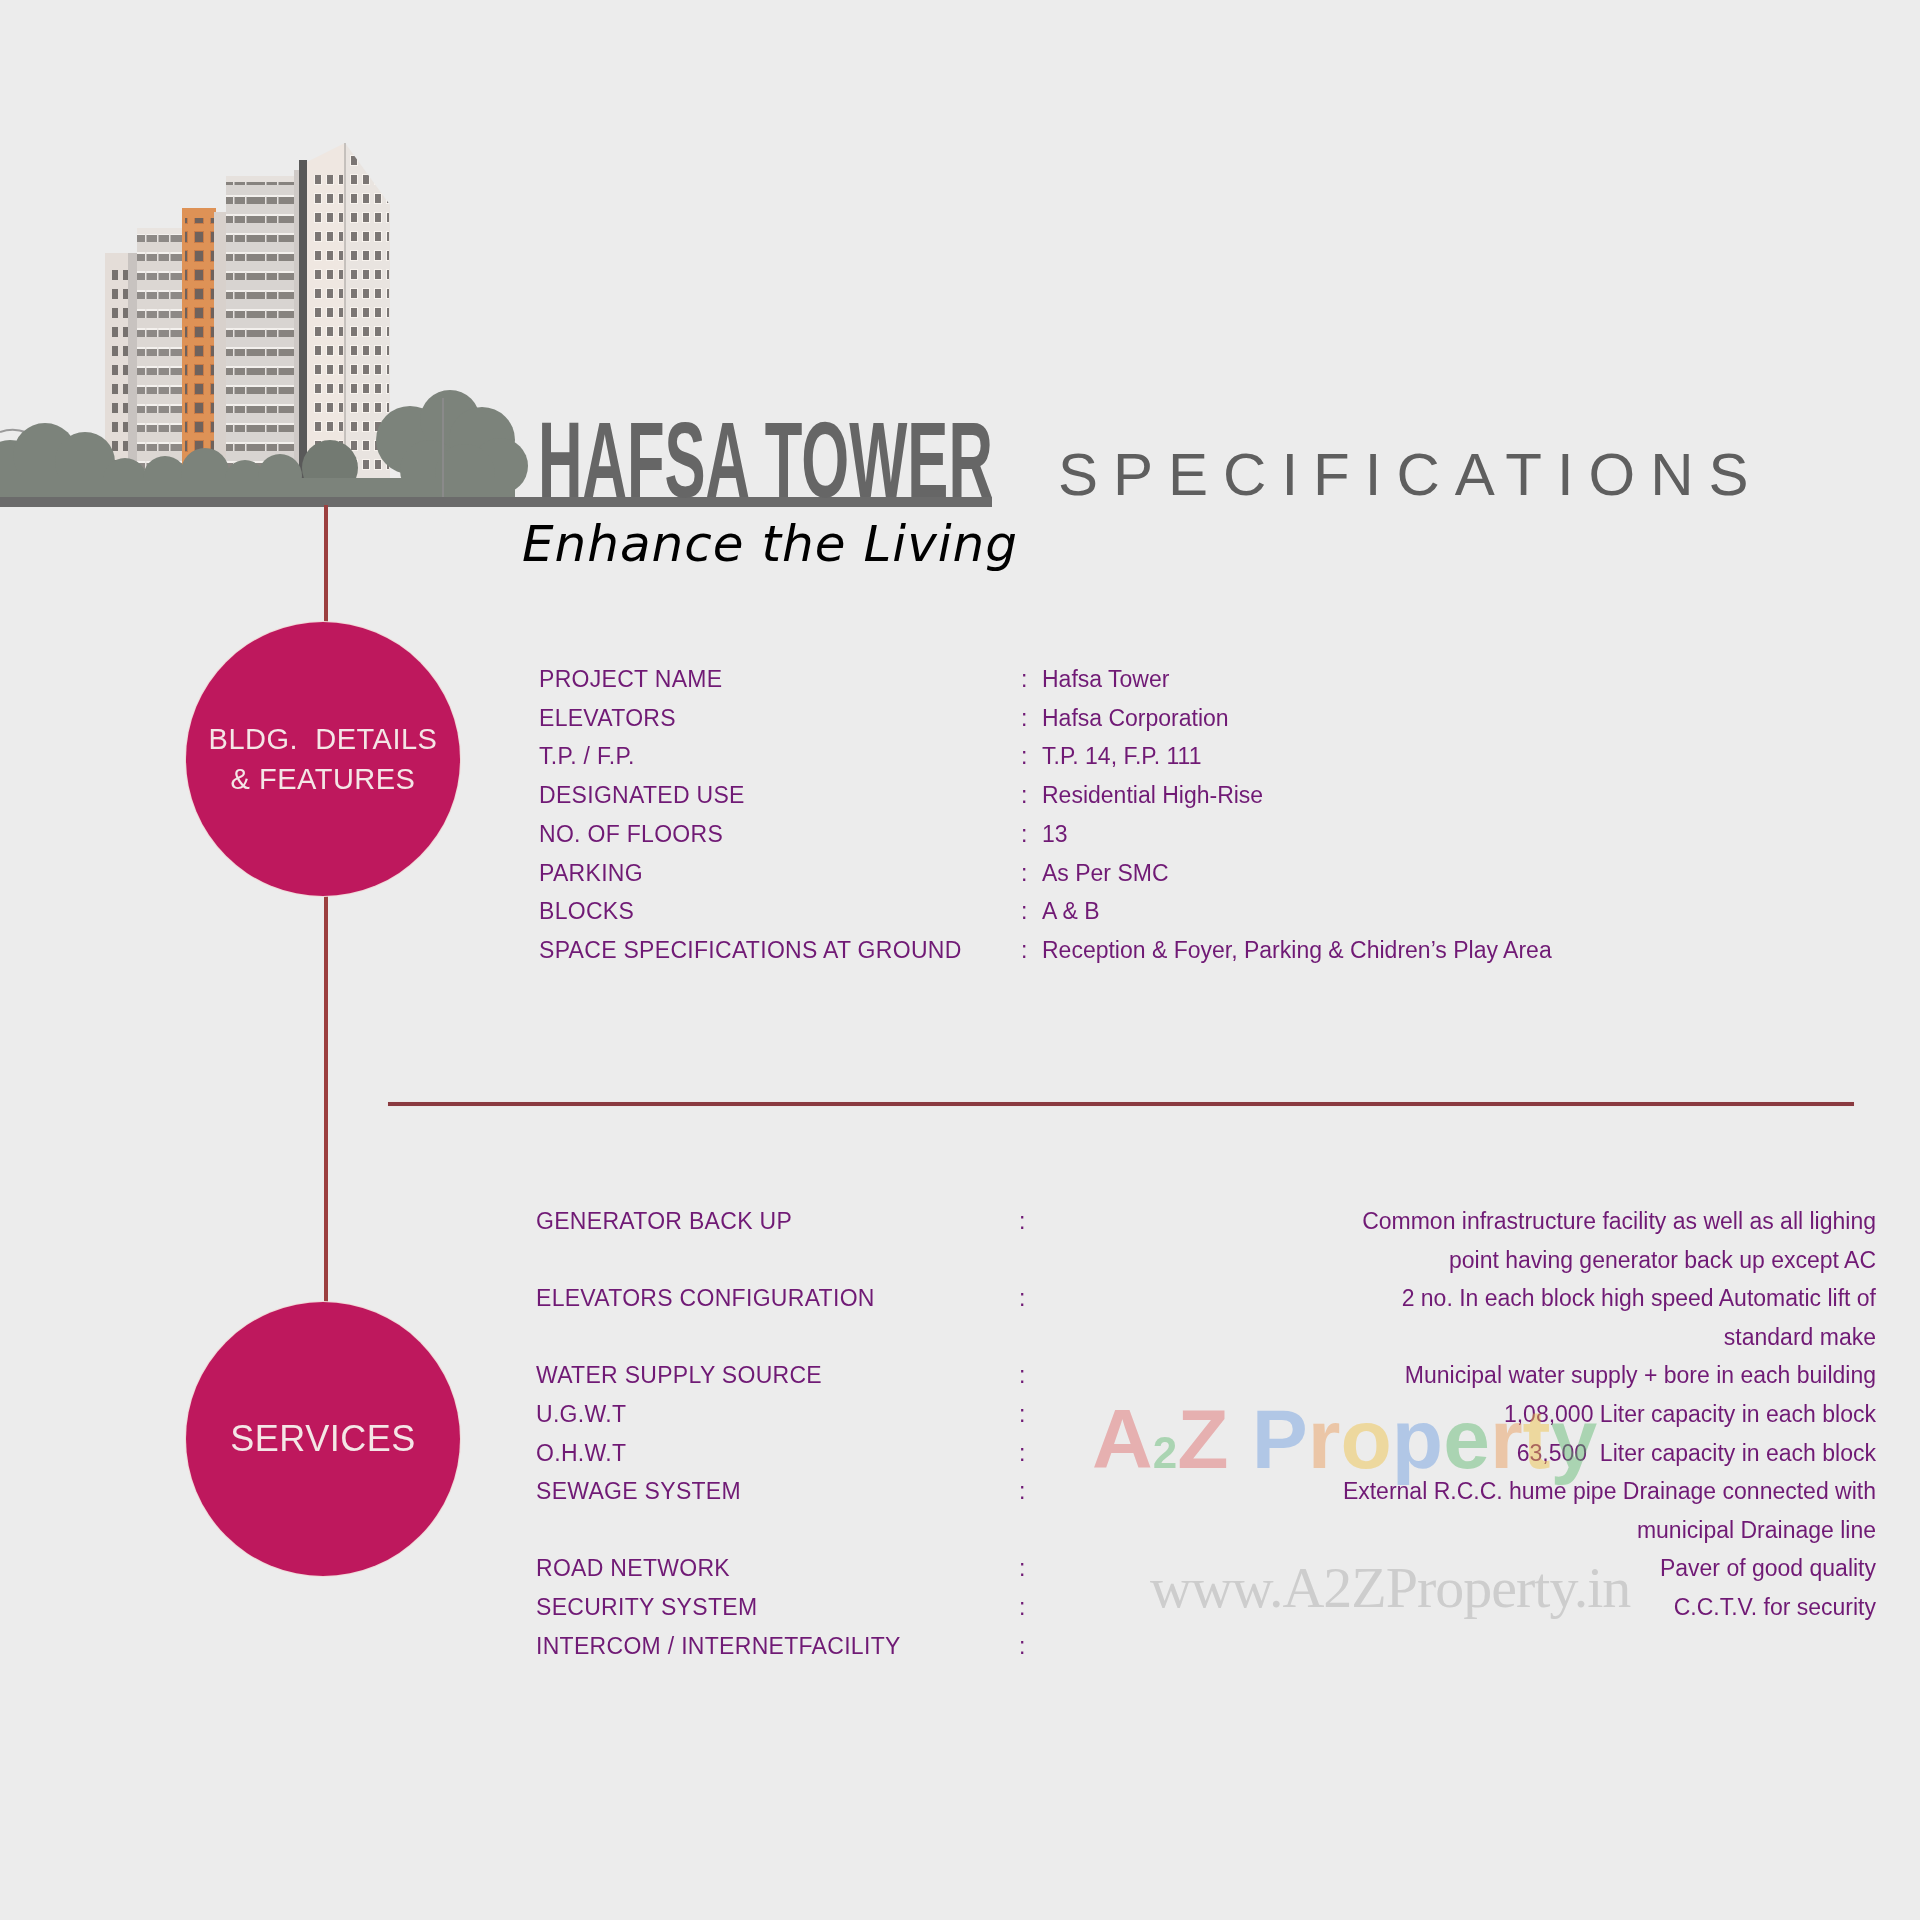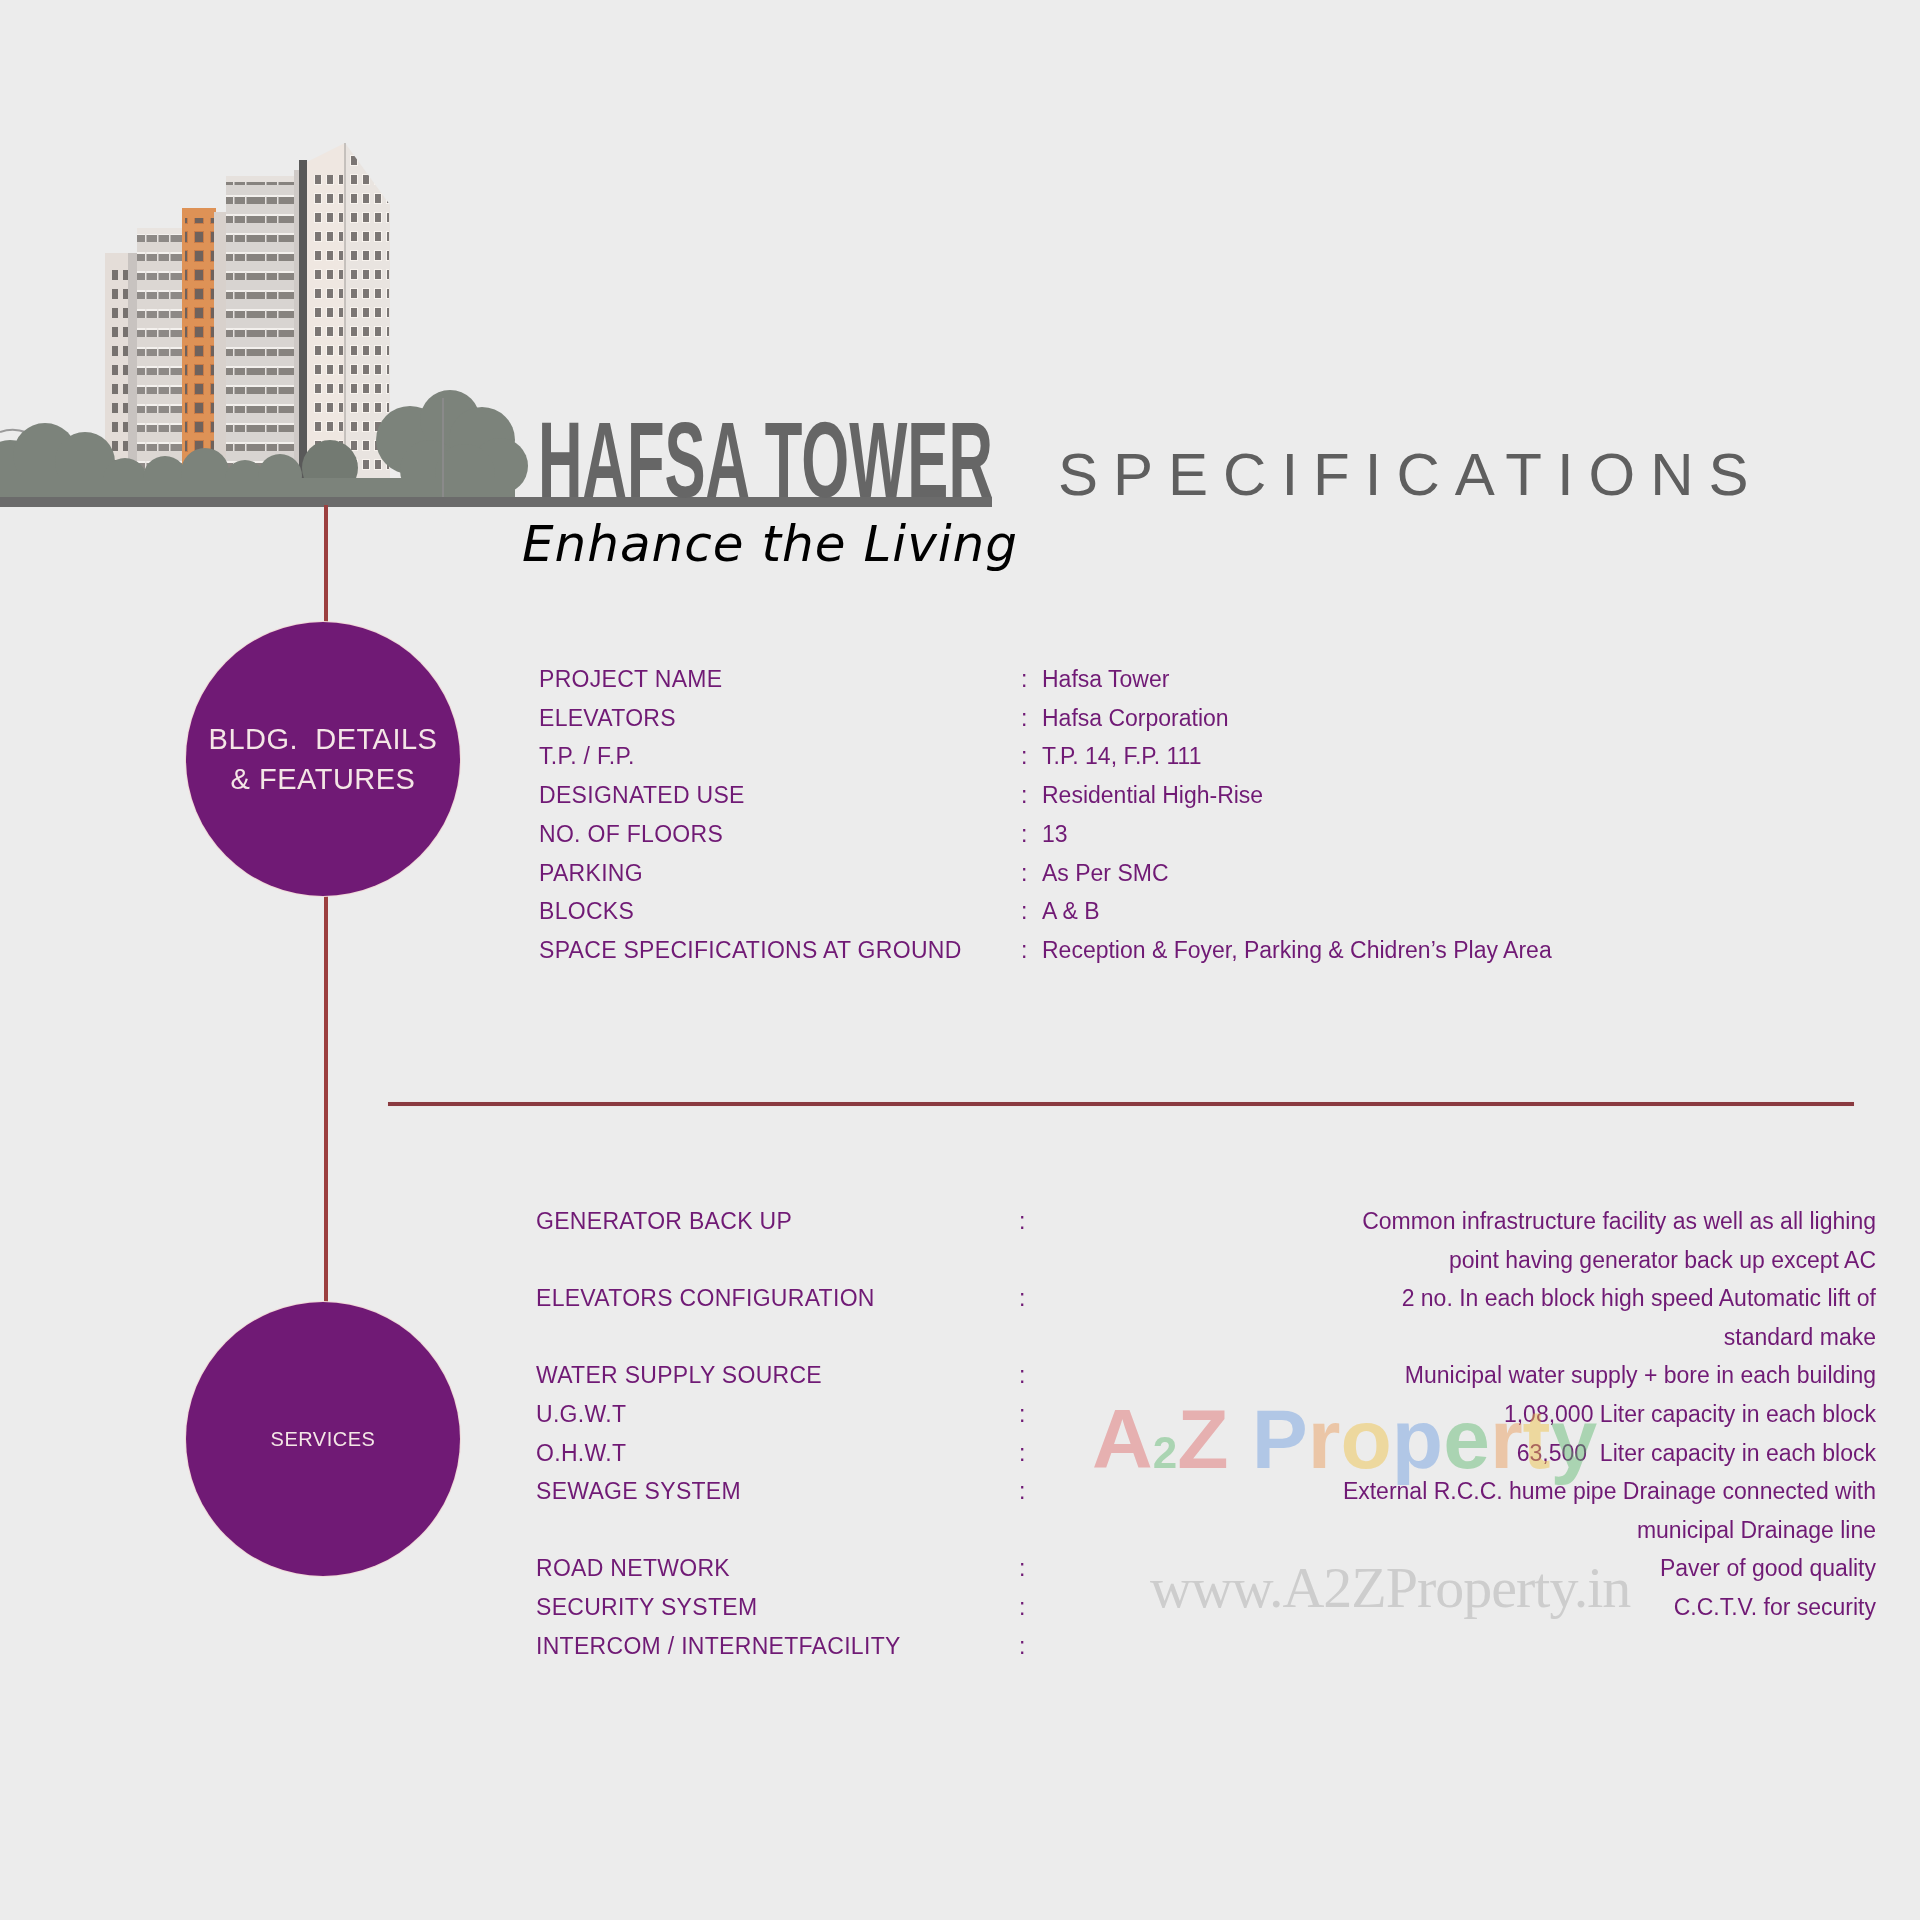--- a/index.html
+++ b/index.html
@@ -25,28 +25,28 @@
     position:absolute; left:1058px; top:445px;
     font-family:"Liberation Sans", sans-serif;
     font-size:60px; line-height:60px; color:#5f5f5f; letter-spacing:15px; white-space:nowrap;
   }
 
   .v-line { position:absolute; left:324px; top:505px; width:4px; height:800px; background:#9b3f3f; }
   .h-line { position:absolute; left:388px; top:1102px; width:1466px; height:4px; background:#8a3a40; box-shadow:0 0 1px #f3caca; }
 
   .badge {
     position:absolute; left:186px; width:274px; height:274px; border-radius:50%;
-    background:#701a75; box-shadow:0 0 0 1px #f0d8d8;
+    background:#be185d; box-shadow:0 0 0 1px #f0d8d8;
     display:flex; flex-direction:column; align-items:center; justify-content:center;
     color:#f4e6e6; text-align:center;
   }
   .badge-bldg { top:622px; }
   .badge-services { top:1302px; }
   .badge-text-sm { font-size:29px; line-height:40px; letter-spacing:0.5px; white-space:pre; }
-  .badge-text-lg { font-size:20px; line-height:40px; letter-spacing:0.5px;text-align:right; }
+  .badge-text-lg { font-size:36px; line-height:40px; letter-spacing:0.5px;text-align:right; }
 
   .spec-table { position:absolute; color:#701a75; font-size:23px; }
   .table-bldg { left:539px; top:660px; width:1300px; }
   .table-services { left:536px; top:1202px; width:1340px; }
   .table-bldg .row { line-height:38.7px; }
   .table-services .row { line-height:38.6px; }
   .row { position:relative; }
   .row .label { position:absolute; left:0; top:0; letter-spacing:0.3px; white-space:nowrap; }
   .table-bldg .sep { position:absolute; left:482px; top:0; }
   .table-bldg .val { margin-left:503px; white-space:pre; }

